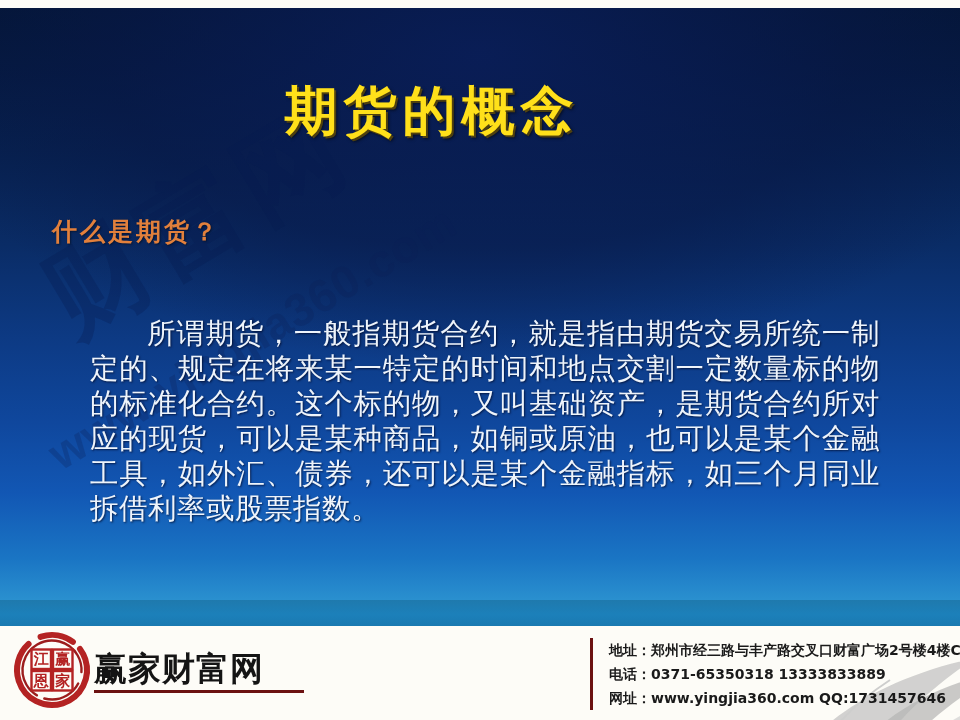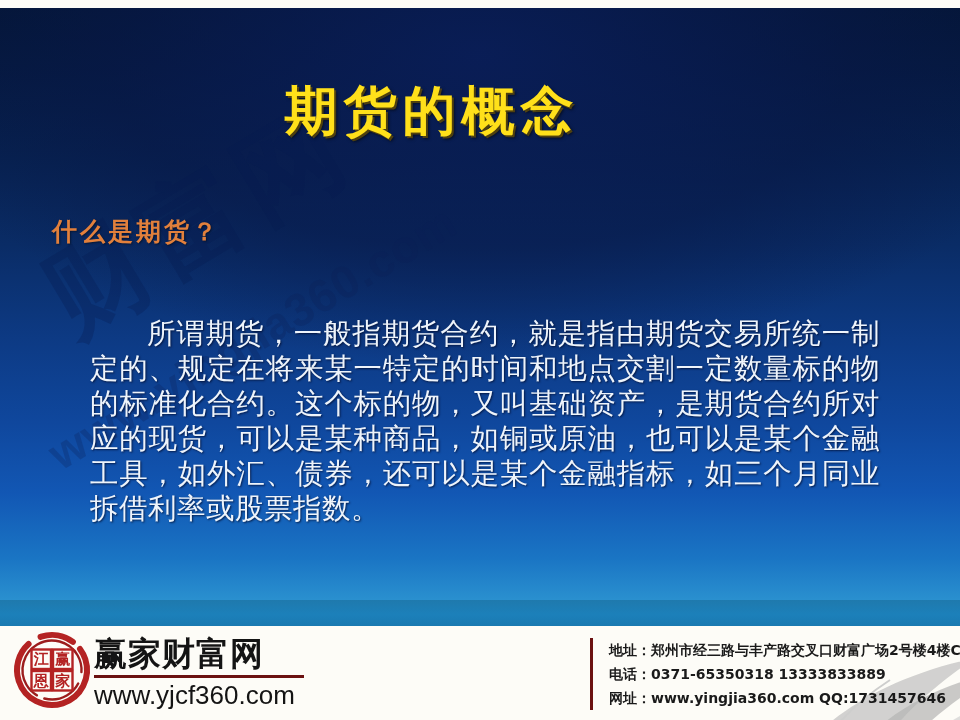--- a/index.html
+++ b/index.html
@@ -306,21 +306,20 @@
           <text x="31.2" y="36.4" font-family="DejaVu Sans, sans-serif" font-size="15" font-weight="700" fill="#b42323" text-anchor="middle">江</text>
           <text x="52.7" y="36.4" font-family="DejaVu Sans, sans-serif" font-size="15" font-weight="700" fill="#b42323" text-anchor="middle">赢</text>
           <text x="31.2" y="58" font-family="DejaVu Sans, sans-serif" font-size="15" font-weight="700" fill="#b42323" text-anchor="middle">恩</text>
           <text x="52.7" y="58" font-family="DejaVu Sans, sans-serif" font-size="15" font-weight="700" fill="#b42323" text-anchor="middle">家</text>
         </svg>
       </div>
 
       <div class="brand">
         <div class="brand-cn">赢家财富网</div>
         <div class="brand-rule"></div>
-        <div class="brand-url">www.yjcf360.com</div>
       </div>
 
     </div>
 
     <div class="contact-area">
       <div class="contact-rule"></div>
       <div class="contact-lines">
         <div class="contact-line">地址：郑州市经三路与丰产路交叉口财富广场2号楼4楼C户</div>
         <div class="contact-line">电话：0371-65350318  13333833889</div>
         <div class="contact-line">网址：www.yingjia360.com  QQ:1731457646</div>

